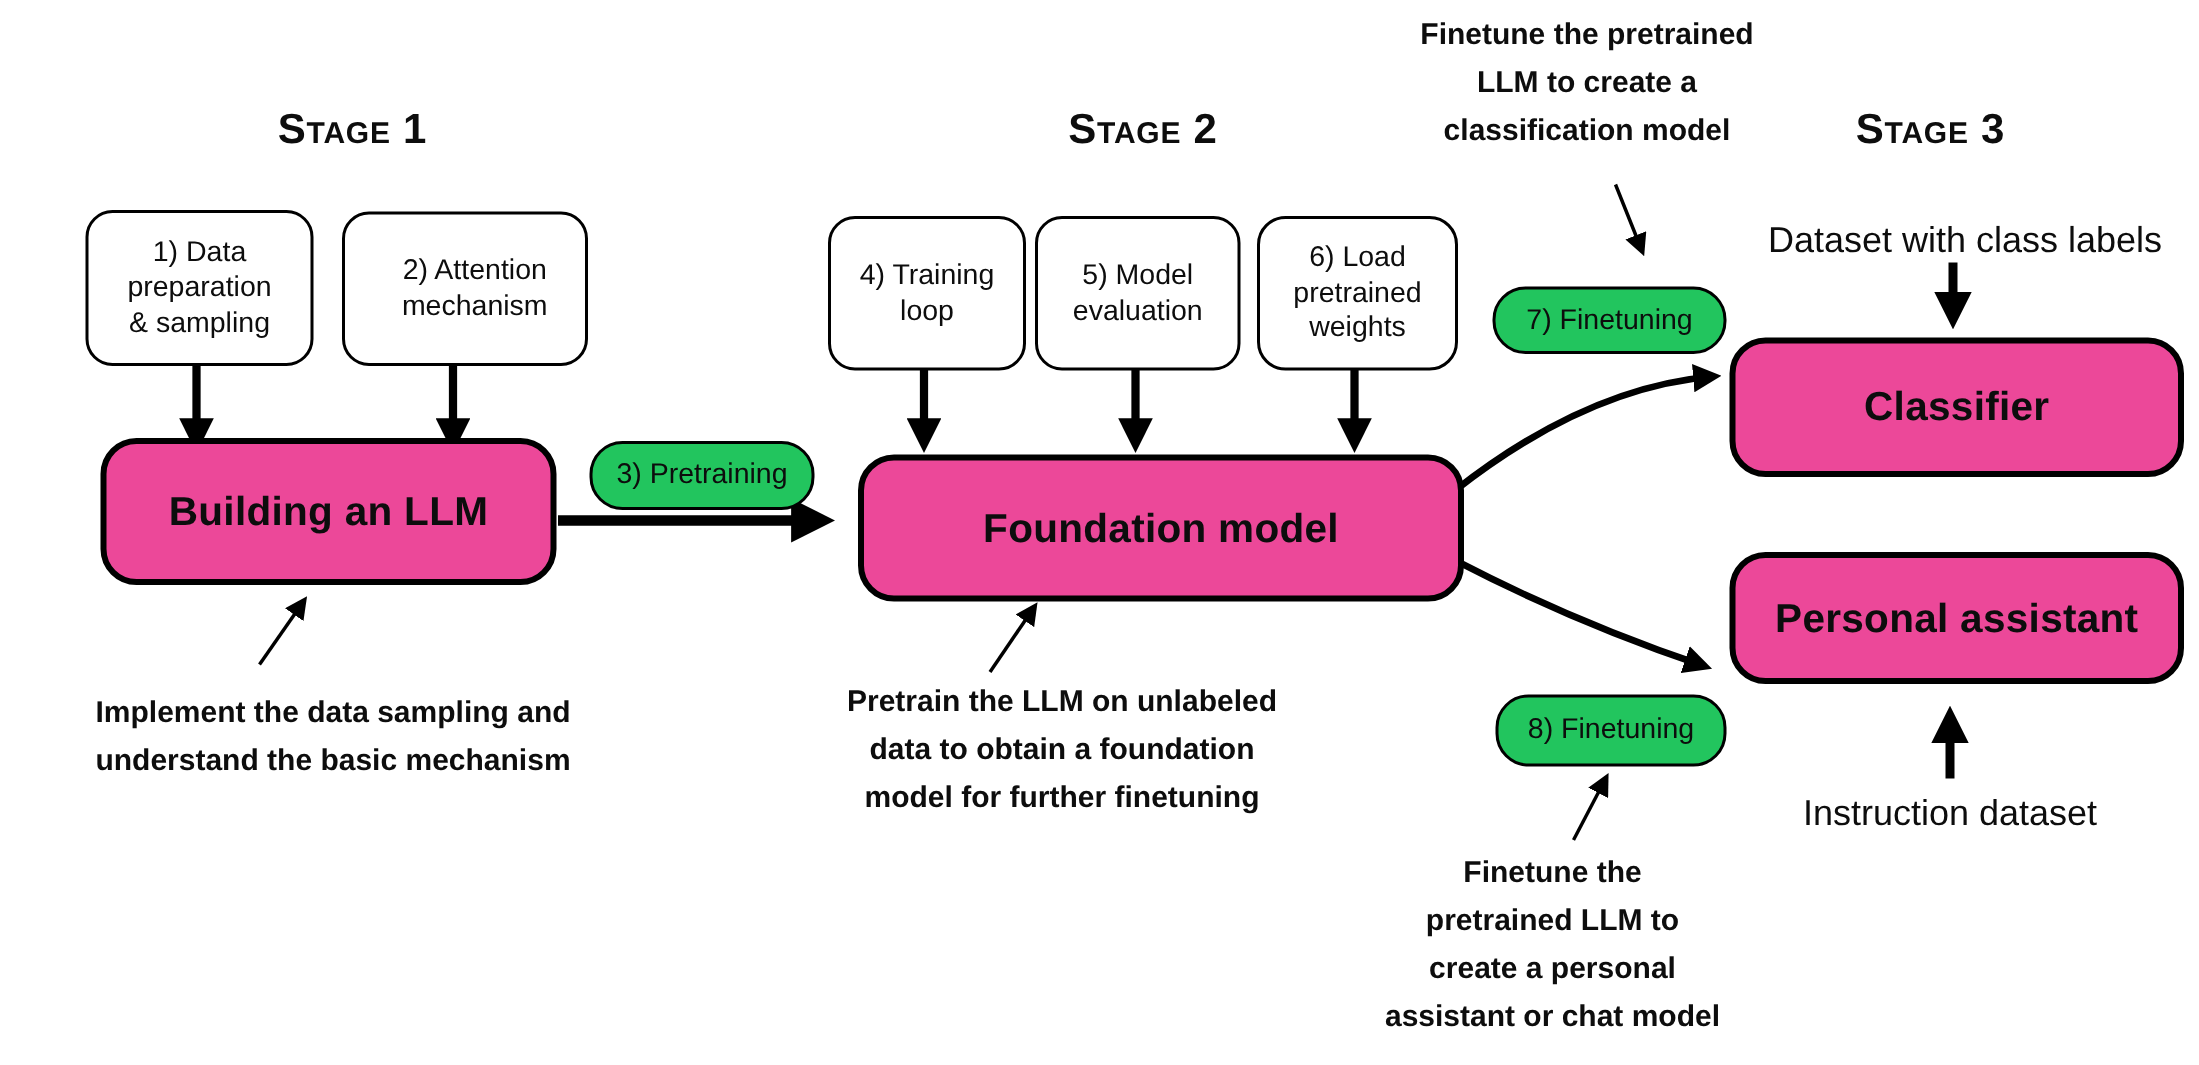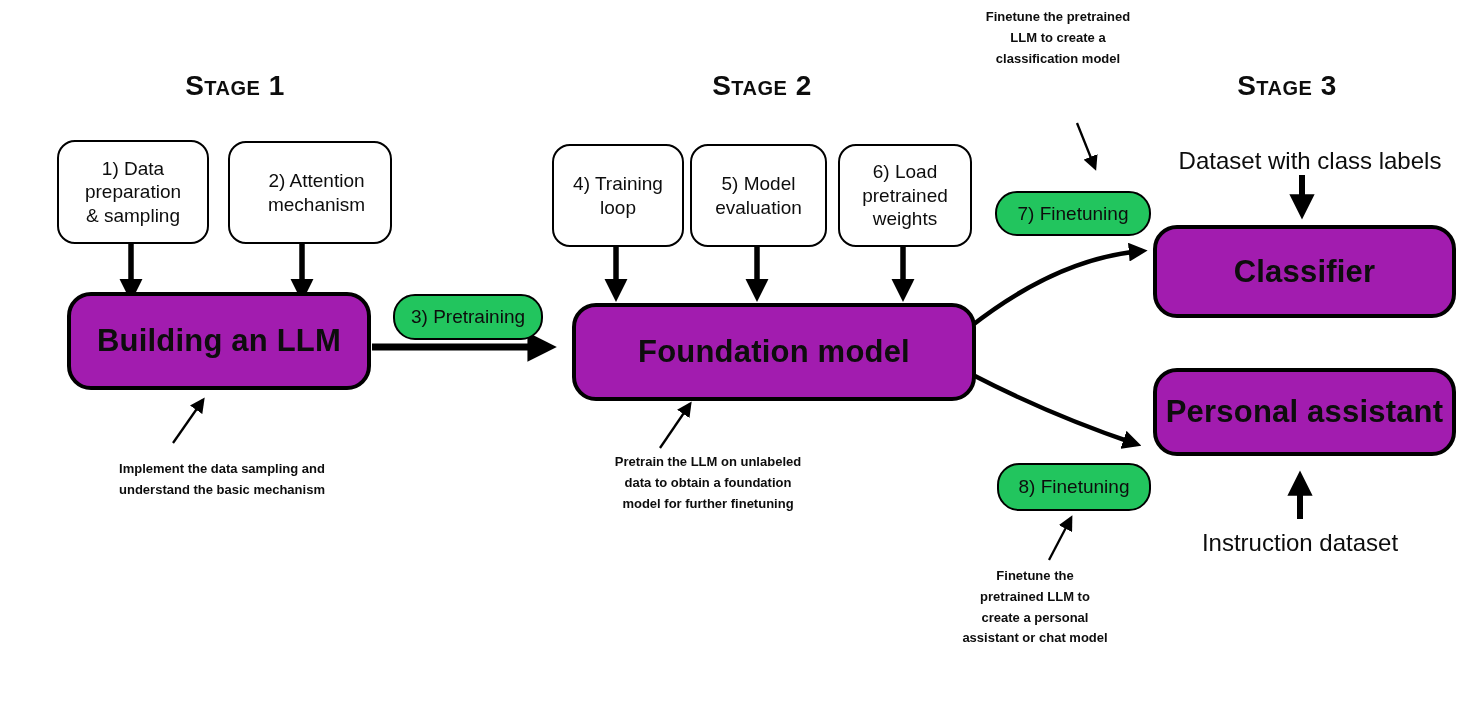--- a/index.html
+++ b/index.html
@@ -12,31 +12,31 @@
   .stage-heading {
     position:absolute; width:220px; text-align:center;
     font-weight:bold; font-size:28px; font-variant:small-caps; letter-spacing:.5px;
   }
   .step-box {
     position:absolute; background:#ffffff; border:2.5px solid #000; border-radius:18px;
     display:flex; align-items:center; justify-content:center; text-align:center;
     font-size:19px; line-height:1.24; white-space:pre-line;
   }
   .big-box {
-    position:absolute; background:#a21caf; border:4px solid #000; border-radius:24px;
+    position:absolute; background:#ec4899; border:4px solid #000; border-radius:24px;
     display:flex; align-items:center; justify-content:center; text-align:center;
-    font-size:31px; font-weight:bold; letter-spacing:.2px;
+    font-size:27px; font-weight:bold; letter-spacing:.2px;
   }
   .pill {
     position:absolute; background:#22c55e; border:2.5px solid #000; border-radius:22px;
     display:flex; align-items:center; justify-content:center; font-size:19px; white-space:nowrap;
   }
   .plain-label { position:absolute; font-size:24px; text-align:center; white-space:nowrap; }
   .annotation {
-    position:absolute; font-weight:bold; font-size:13px; line-height:1.6;
+    position:absolute; font-weight:bold; font-size:20px; line-height:1.6;
     text-align:center; white-space:pre-line;
   }
 </style>
 </head>
 <body>
 
 <div class="canvas">
 
   <svg class="arrow-layer" viewBox="0 0 1466 710" xmlns="http://www.w3.org/2000/svg">
     <defs>
@@ -81,21 +81,21 @@
   <div class="big-box" style="left:67px; top:292px; width:296px; height:90px;">Building an LLM</div>
   <div class="annotation" style="left:42px; top:459px; width:360px;">Implement the data sampling and
 understand the basic mechanism</div>
 
   <div class="pill" style="left:393px; top:294px; width:146px; height:42px;">3) Pretraining</div>
 
   <div class="step-box" style="left:552px; top:144px; width:128px; height:99px;">4) Training
 loop</div>
   <div class="step-box" style="left:690px; top:144px; width:133px; height:99px;">5) Model
 evaluation</div>
-  <div class="step-box" style="left:838px; top:144px; width:130px; height:99px;">6) Load
+  <div class="step-box" style="left:838px; top:144px; width:130px; height:99px;border-radius:19px;">6) Load
 pretrained
 weights</div>
   <div class="big-box" style="left:572px; top:303px; width:396px; height:90px;">Foundation model</div>
   <div class="annotation" style="left:528px; top:452px; width:360px;">Pretrain the LLM on unlabeled
 data to obtain a foundation
 model for further finetuning</div>
 
   <div class="annotation" style="left:908px; top:7px; width:300px;">Finetune the pretrained
 LLM to create a
 classification model</div>

